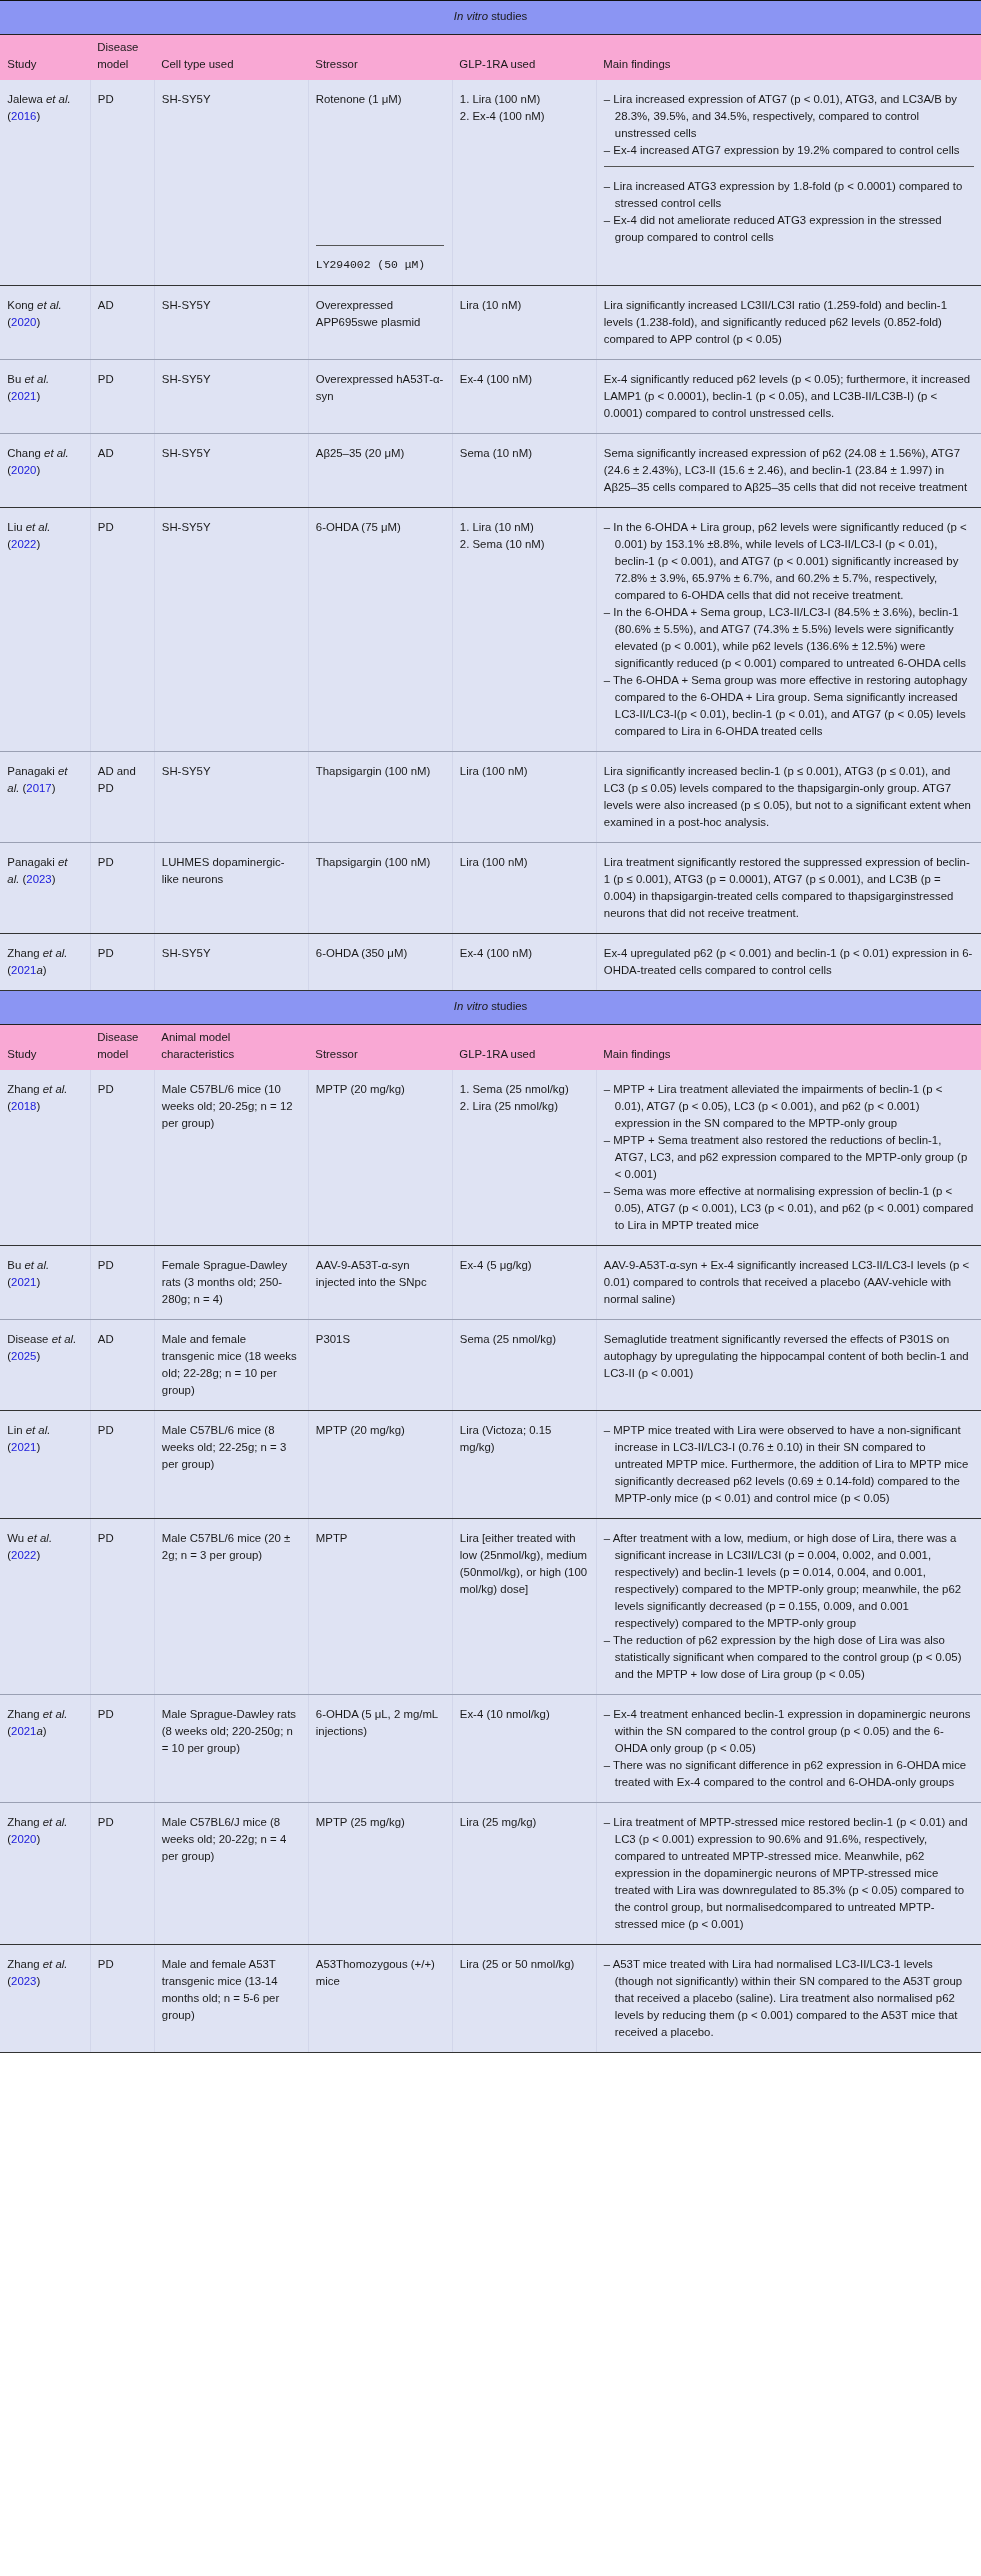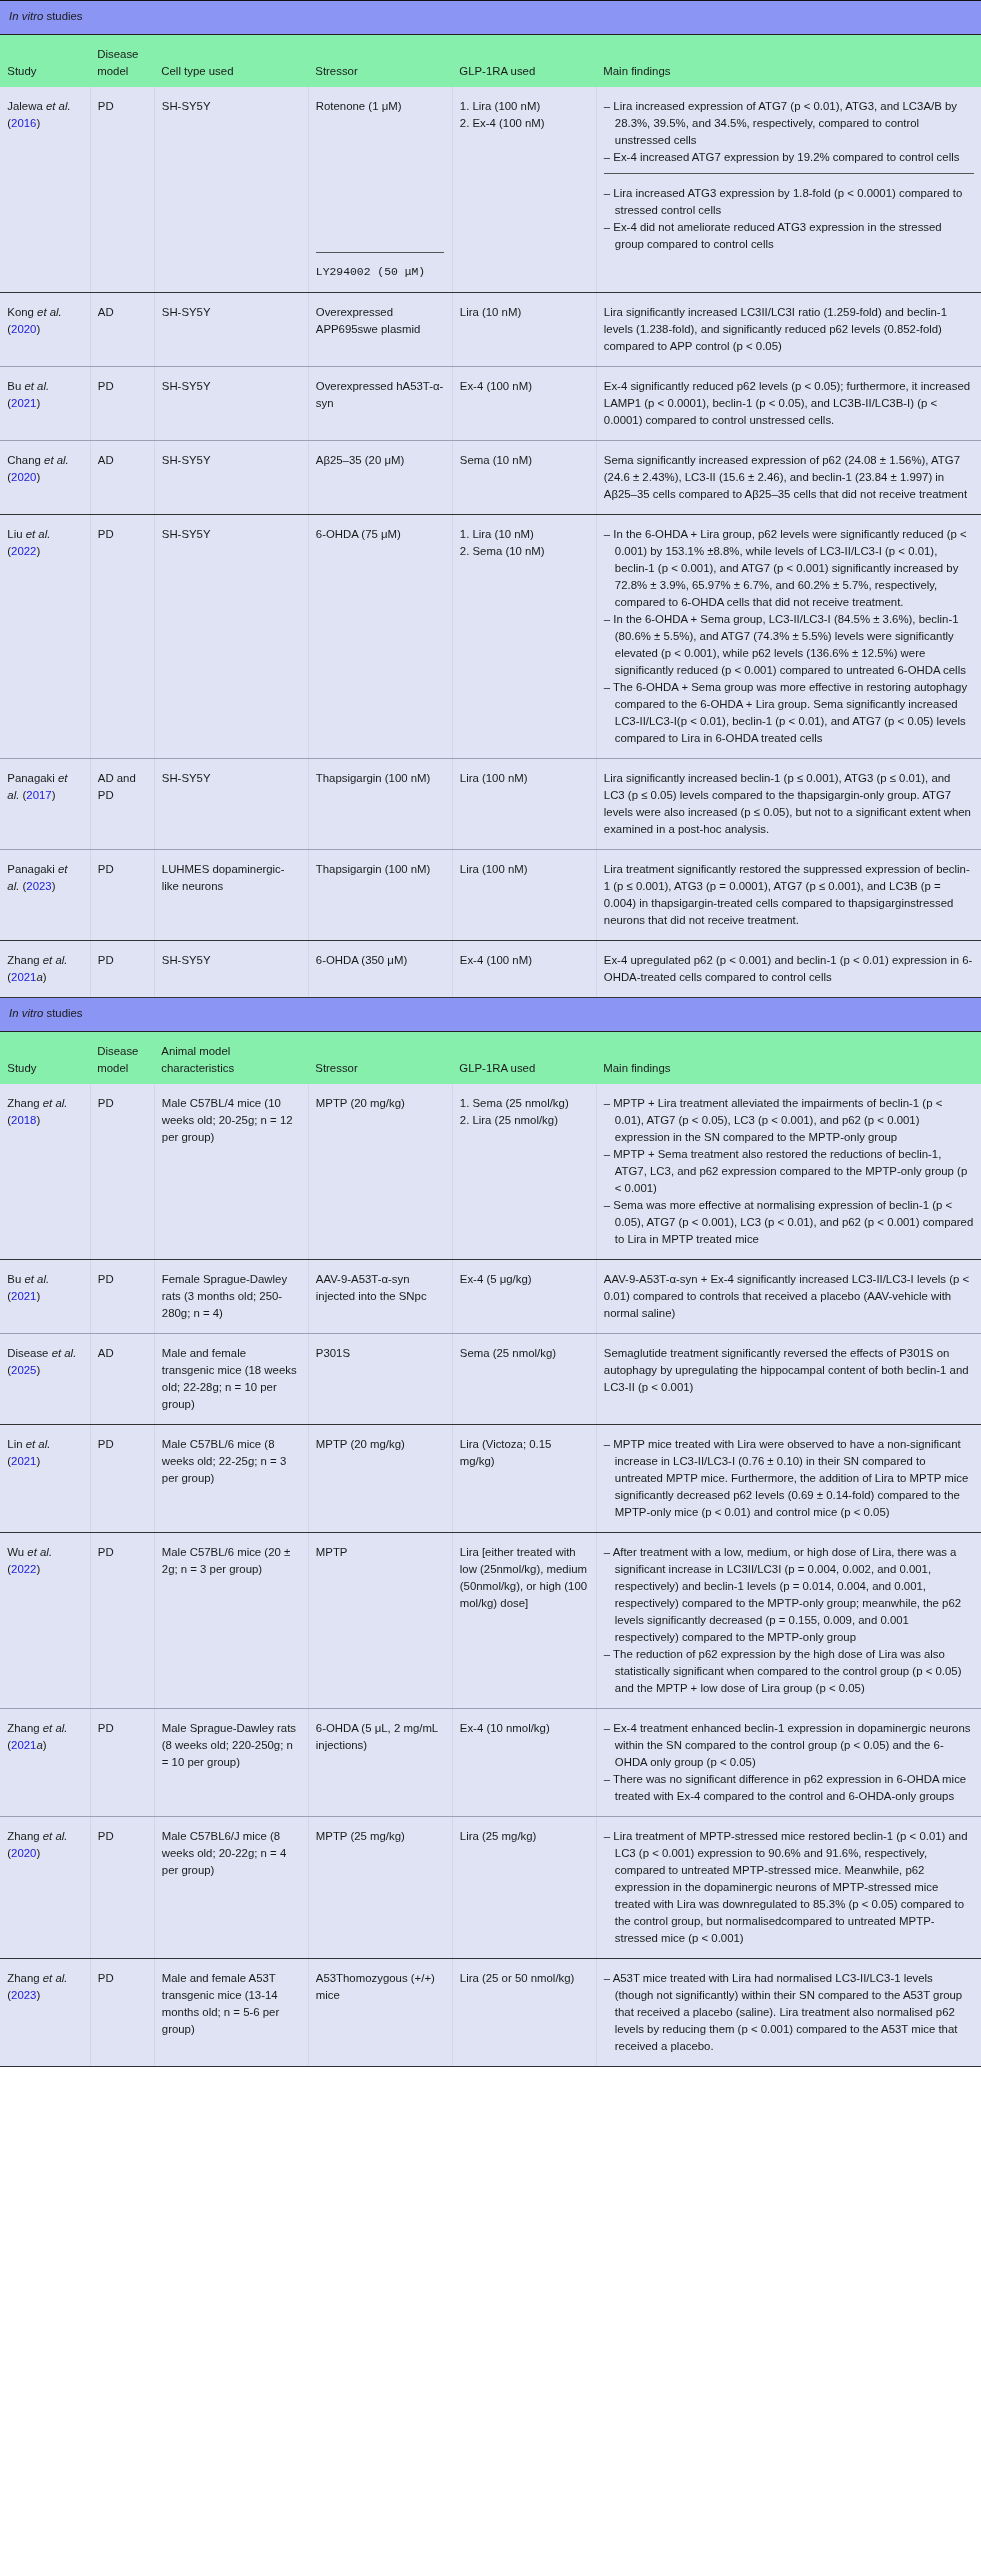--- a/index.html
+++ b/index.html
@@ -1,21 +1,21 @@
 <!DOCTYPE html>
 <html style="font-size:14.6px"><head>
 <meta charset="utf-8">
 <style>
   html, body { margin: 0; padding: 0; background: #ffffff; }
   body { width: 981px; font-family: "Liberation Sans", sans-serif; font-size: 11.4px; color: #1a1a1a; }
   .tbl { width: 981px; border-collapse: collapse; table-layout: fixed; }
   .tbl td, .tbl th { vertical-align: top; text-align: left; padding: 5.5px 7.3px; line-height: 17px; font-weight: normal; }
-  .section-row td { background: #8b95f3; padding: 7.3px 9.1px 5.5px; height: 20px; }
+  .section-row td { background: #8b95f3; padding: 7.3px 9.1px 5.5px; height: 20px; text-align: center; }
   .section-row.top td { border-top: 1.8px solid #111; }
-  .head-row th { background: #86efac; border-top: 1.8px solid #222; padding-top: 11px; padding-bottom: 7.3px; vertical-align: bottom; }
+  .head-row th { background: #f9a8d4; border-top: 1.8px solid #222; padding-top: 4px; padding-bottom: 7.3px; vertical-align: bottom; }
   .data-row td { background: #dfe3f3; border-bottom: 0.9px solid #9aa0b3; padding-top: 11px; padding-bottom: 11px; }
   .data-row.thick td { border-bottom: 1.8px solid #333; }
   .data-row td + td { border-left: 0.9px solid #d2d6ea; }
   .col-study { width: 90px; } .col-model { width: 64px; } .col-cell { width: 154px; }
   .col-stress { width: 144px; } .col-glp { width: 144px; } .col-main { width: 385px; }
   i { font-style: italic; }
   .year { color: #1a1adb; }
   .bullets { margin: 0; padding: 0; list-style: none; }
   .bullets li { padding-left: 11px; text-indent: -11px; }
   .bullets li::before { content: "– "; }
@@ -173,21 +173,21 @@
         <th>Study</th>
         <th>Disease model</th>
         <th>Animal model characteristics</th>
         <th>Stressor</th>
         <th>GLP-1RA used</th>
         <th>Main findings</th>
       </tr>
       <tr class="data-row thick">
         <td><span>Zhang</span> <i>et al.</i> (<span class="year">2018</span>)</td>
         <td>PD</td>
-        <td>Male C57BL/4 mice (10 weeks old; 20-25g; n = 12 per group)</td>
+        <td>Male C57BL/6 mice (10 weeks old; 20-25g; n = 12 per group)</td>
         <td>MPTP (20 mg/kg)</td>
         <td>
           <ul class="numlist">
             <li>1. Sema (25 nmol/kg)</li>
             <li>2. Lira (25 nmol/kg)</li>
           </ul>
         </td>
         <td>
           <ul class="bullets">
             <li>MPTP + Lira treatment alleviated the impairments of beclin-1 (p &lt; 0.01), ATG7 (p &lt; 0.05), LC3 (p &lt; 0.001), and p62 (p &lt; 0.001) expression in the SN compared to the MPTP-only group</li>

